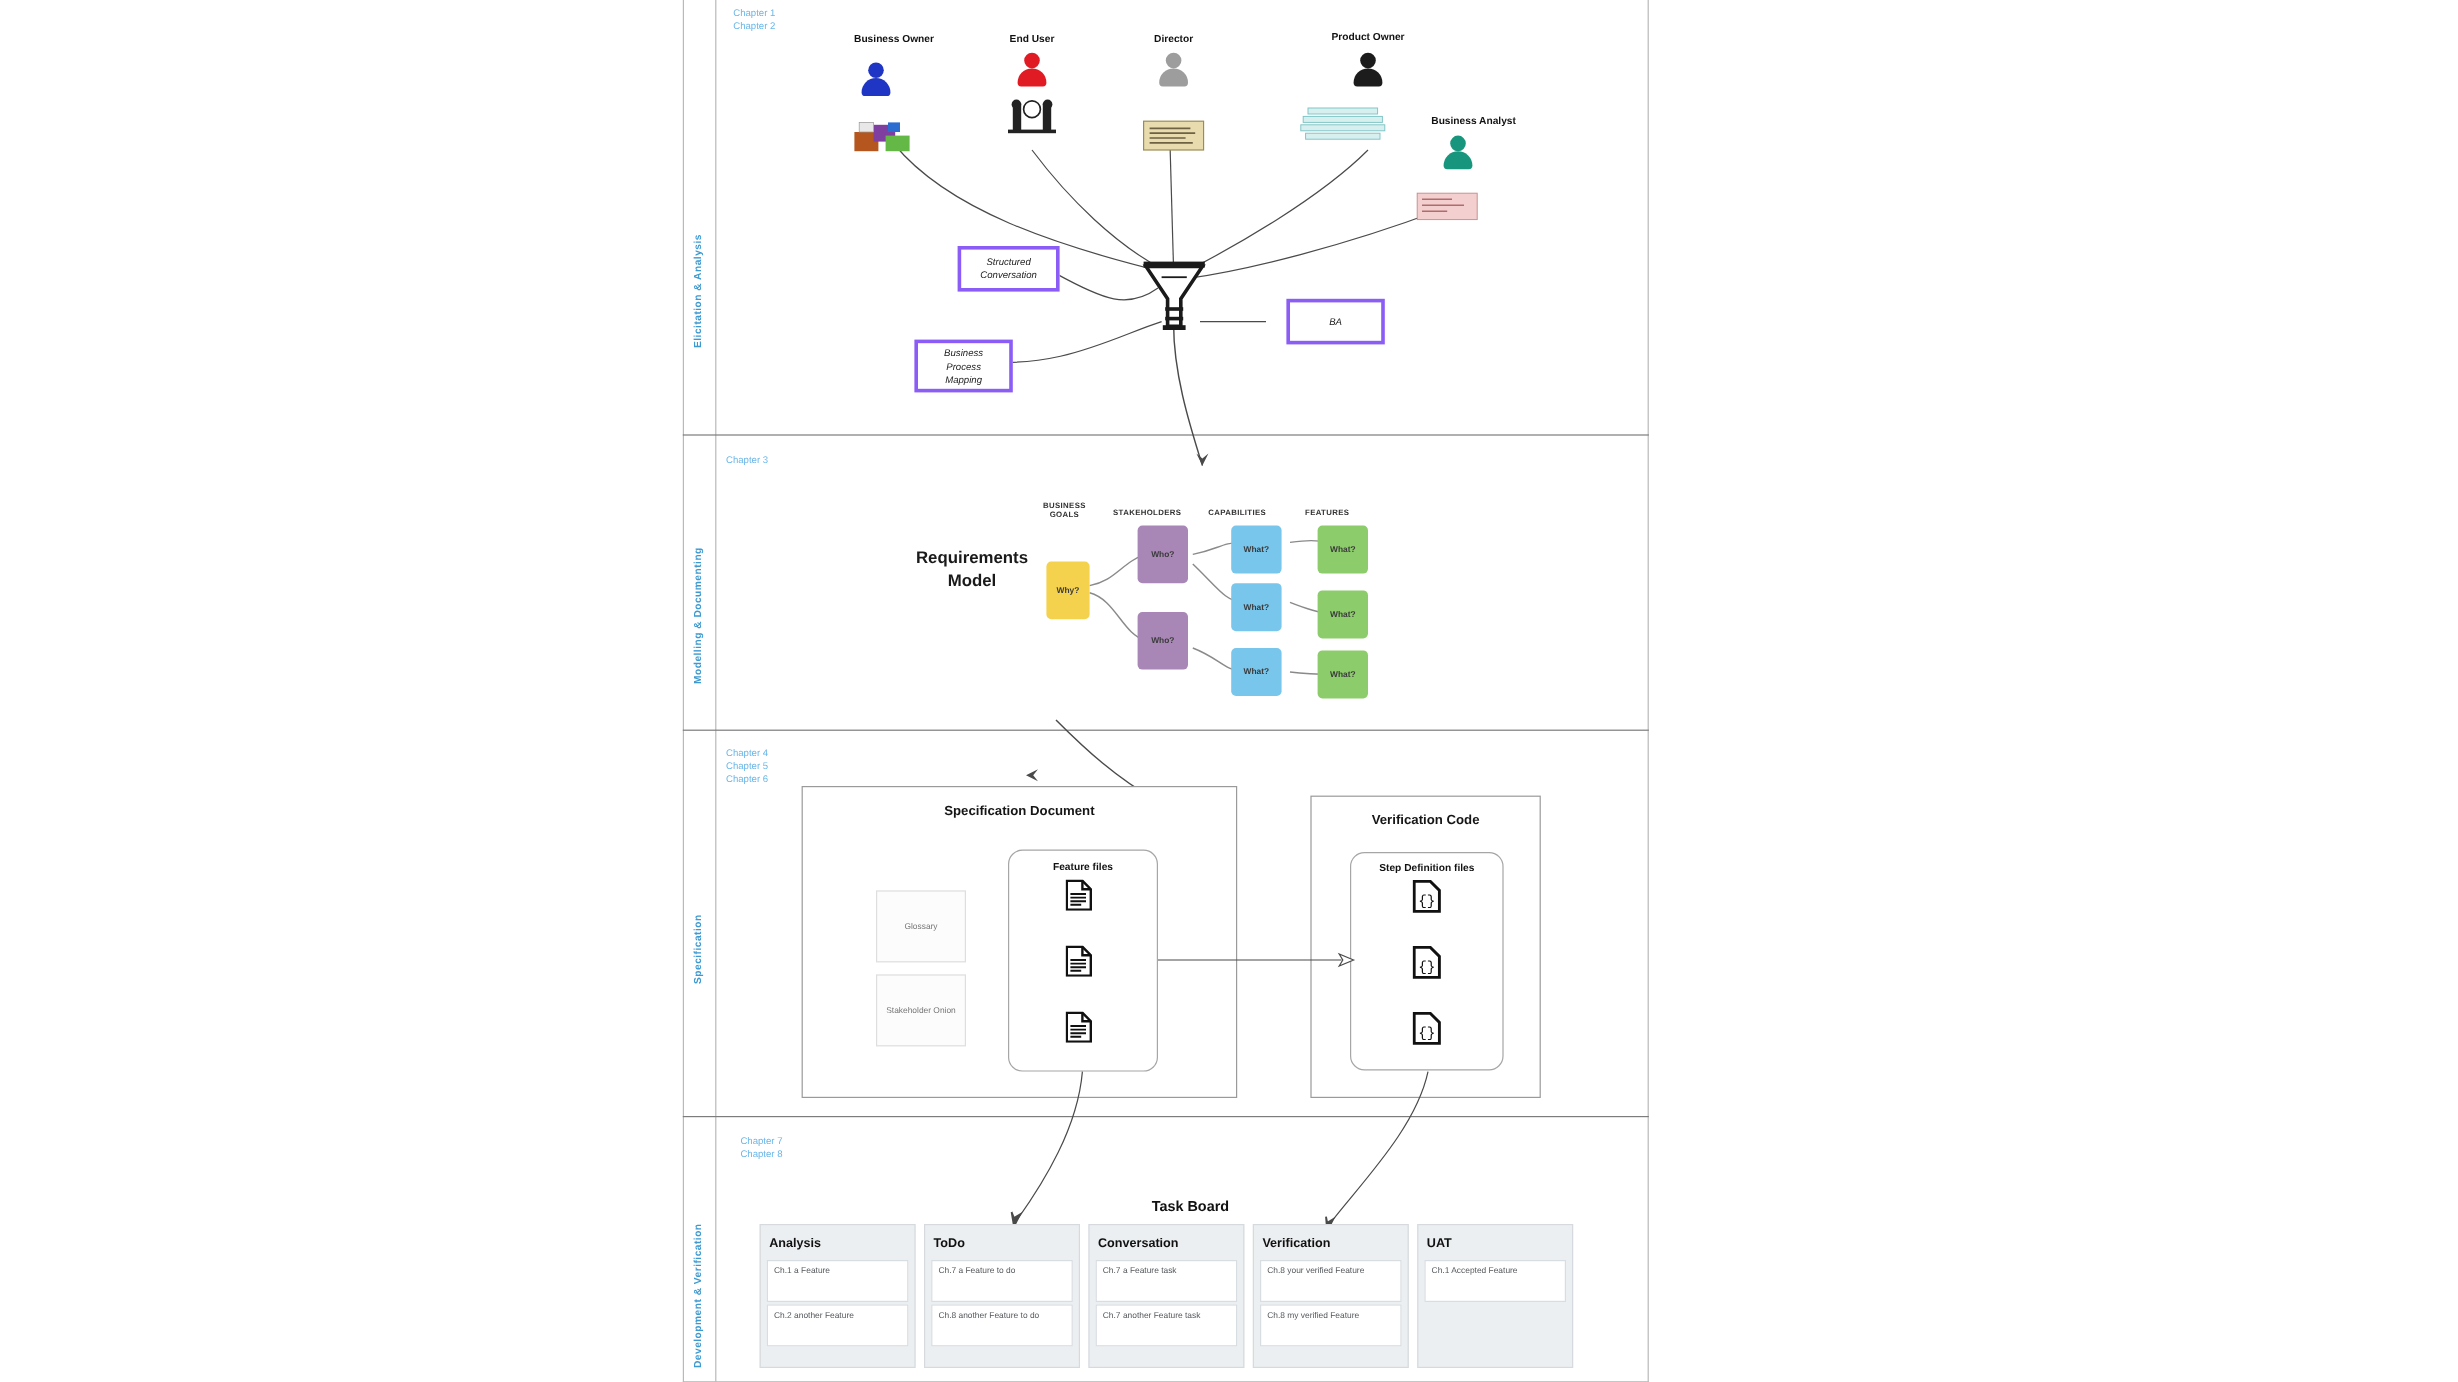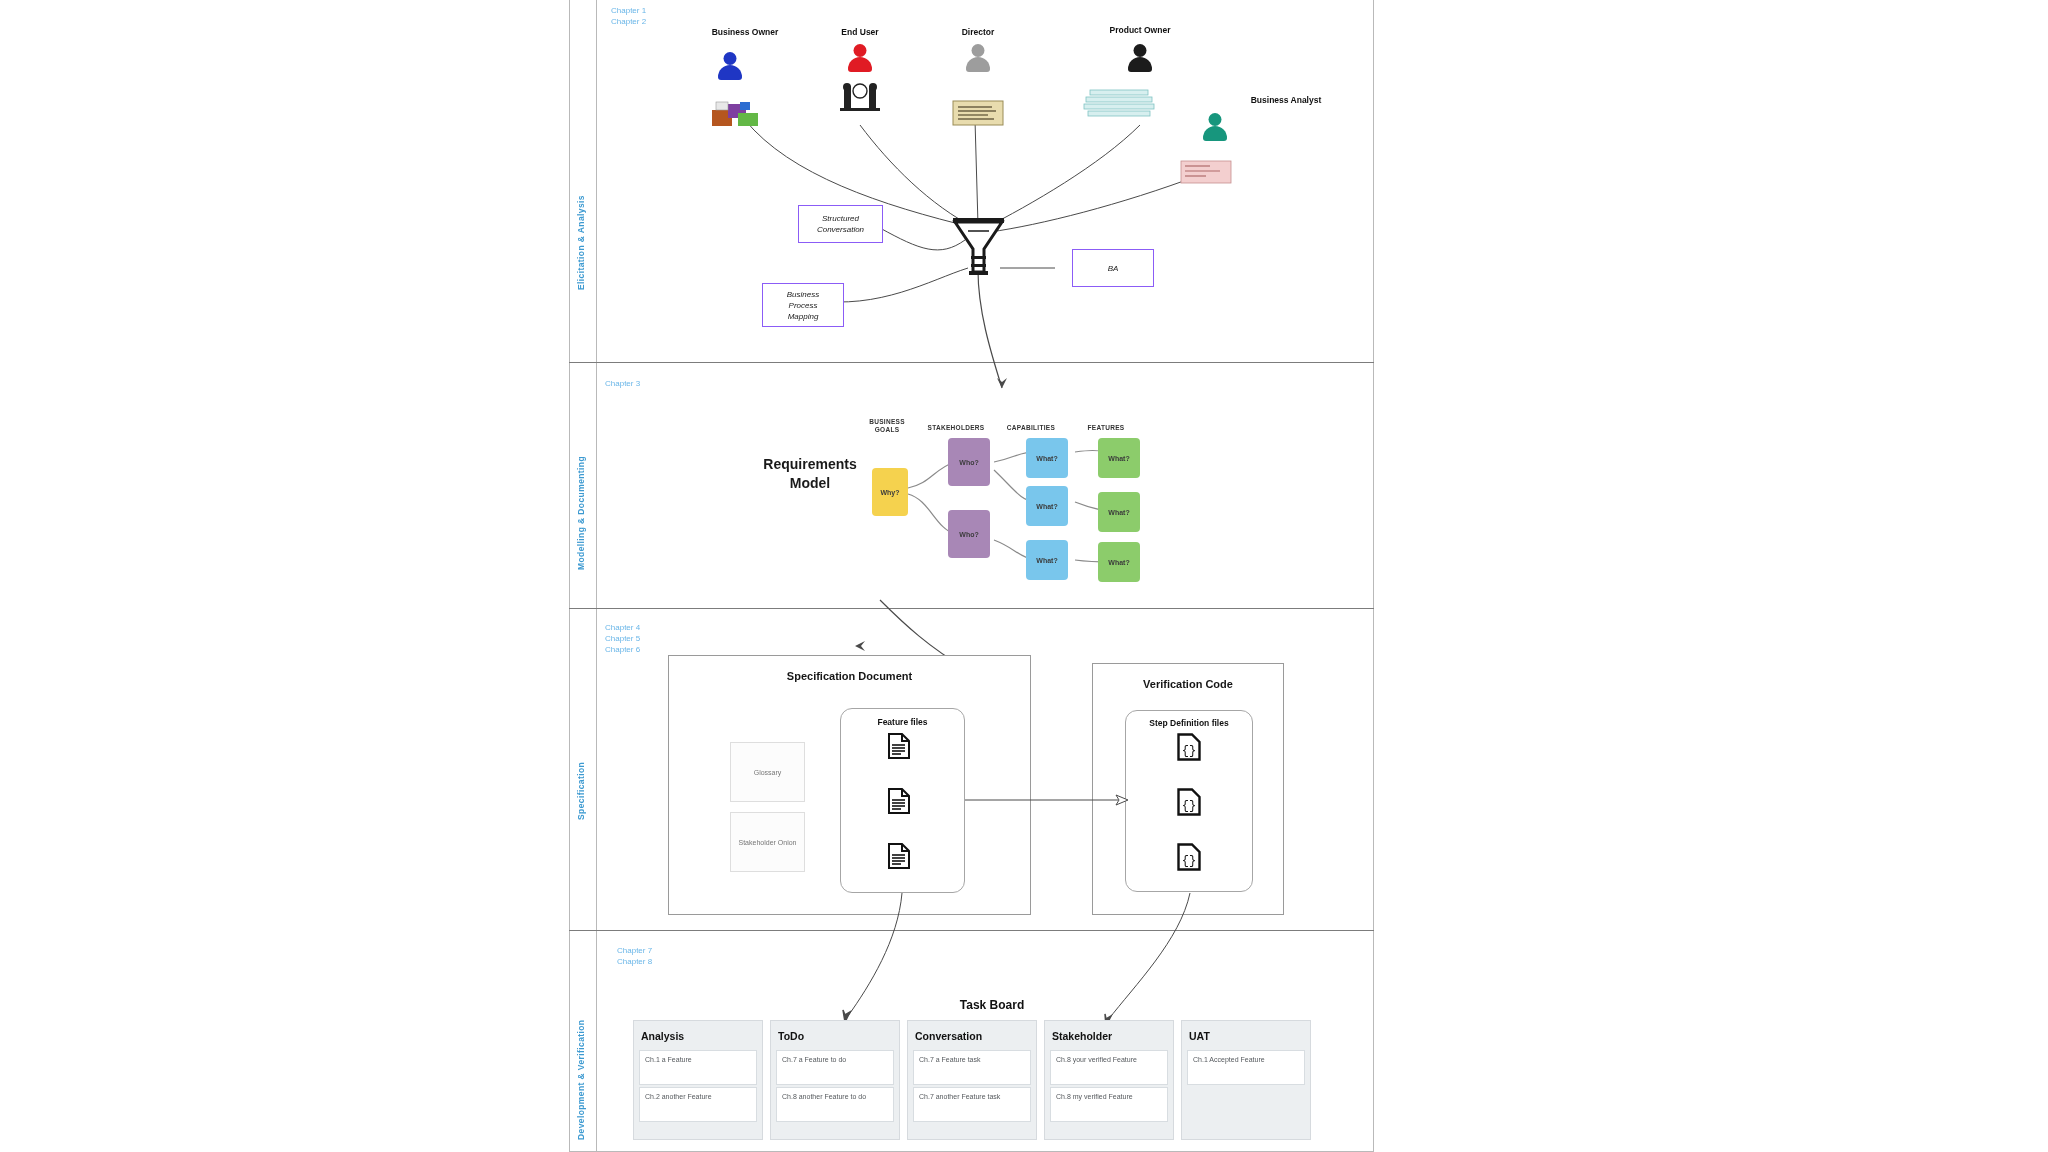--- a/index.html
+++ b/index.html
@@ -14,21 +14,21 @@
 
   .lane-div{position:absolute;left:569px;width:805px;height:0;border-top:1px solid #7c7c7c;}
 
   .lane-label{position:absolute;color:#3d9ad1;font-size:8.5px;font-weight:bold;letter-spacing:.4px;
     writing-mode:vertical-rl;transform:rotate(180deg);white-space:nowrap;}
 
   .chapter-tag{position:absolute;color:#6ab6e8;font-size:8px;line-height:11px;white-space:nowrap;}
 
   
   .lbl{position:absolute;font-size:8.5px;font-weight:bold;color:#111;text-align:center;white-space:nowrap;}
-  .box{position:absolute;border:1px solid #8b5cf6;background:#fff;box-sizing:border-box;
+  .box{position:absolute;border:3px solid #8b5cf6;background:#fff;box-sizing:border-box;
        display:flex;align-items:center;justify-content:center;text-align:center;
        font-size:8px;font-style:italic;color:#222;line-height:11px;padding:2px;}
 
   svg.wires{position:absolute;left:0;top:0;width:2048px;height:1152px;pointer-events:none;}
 
   
   .person{position:absolute;width:26px;height:30px;}
   .person .head{position:absolute;left:50%;transform:translateX(-50%);top:0;width:13px;height:13px;border-radius:50%;}
   .person .body{position:absolute;left:50%;transform:translateX(-50%);top:13px;width:24px;height:15px;border-radius:12px 12px 3px 3px;}
 
@@ -164,21 +164,21 @@
     <svg width="76" height="32" viewBox="0 0 76 32">
       <g fill="#d7efef" stroke="#7fc4c4" stroke-width=".8">
         <rect x="8" y="2" width="58" height="5"></rect>
           <rect x="4" y="9" width="66" height="5"></rect>
         <rect x="2" y="16" width="70" height="5"></rect>
           <rect x="6" y="23" width="62" height="5"></rect>
       </g>
     </svg>
   </div>
 
-  <div class="lbl" style="left:1236px;top:95px;width:100px;">Business Analyst</div>
+  <div class="lbl" style="left:1178px;top:95px;width:100px;">Business Analyst</div>
   <div class="person" style="left:1202px;top:113px;">
     <div class="head" style="background:#17967d;"></div>
       <div class="body" style="background:#17967d;"></div>
   </div>
   <div class="prop" style="left:1180px;top:160px;width:52px;height:24px;">
     <svg width="52" height="24" viewBox="0 0 52 24">
       <rect x="1" y="1" width="50" height="22" fill="#f3cfcf" stroke="#c58f8f" stroke-width=".8"></rect>
       <g stroke="#b06b6b" stroke-width="1.2">
         <path d="M5,6 H30"></path>
           <path d="M5,11 H40"></path>
@@ -325,21 +325,21 @@
   <div class="tb-col-head" style="left:778px;top:1030px;">ToDo</div>
   <div class="tb-card" style="left:776px;top:1050px;width:118px;height:35px;">Ch.7 a Feature to do</div>
   <div class="tb-card" style="left:776px;top:1087px;width:118px;height:35px;">Ch.8 another Feature to do</div>
 
   <div class="tb-col" style="left:907px;top:1020px;width:130px;height:120px;"></div>
   <div class="tb-col-head" style="left:915px;top:1030px;">Conversation</div>
   <div class="tb-card" style="left:913px;top:1050px;width:118px;height:35px;">Ch.7 a Feature task</div>
   <div class="tb-card" style="left:913px;top:1087px;width:118px;height:35px;">Ch.7 another Feature task</div>
 
   <div class="tb-col" style="left:1044px;top:1020px;width:130px;height:120px;"></div>
-  <div class="tb-col-head" style="left:1052px;top:1030px;">Stakeholder</div>
+  <div class="tb-col-head" style="left:1052px;top:1030px;">Verification</div>
   <div class="tb-card" style="left:1050px;top:1050px;width:118px;height:35px;">Ch.8 your verified Feature</div>
   <div class="tb-card" style="left:1050px;top:1087px;width:118px;height:35px;">Ch.8 my verified Feature</div>
 
   <div class="tb-col" style="left:1181px;top:1020px;width:130px;height:120px;"></div>
   <div class="tb-col-head" style="left:1189px;top:1030px;">UAT</div>
   <div class="tb-card" style="left:1187px;top:1050px;width:118px;height:35px;">Ch.1 Accepted Feature</div>
 
 </div>
 
 </body></html>

